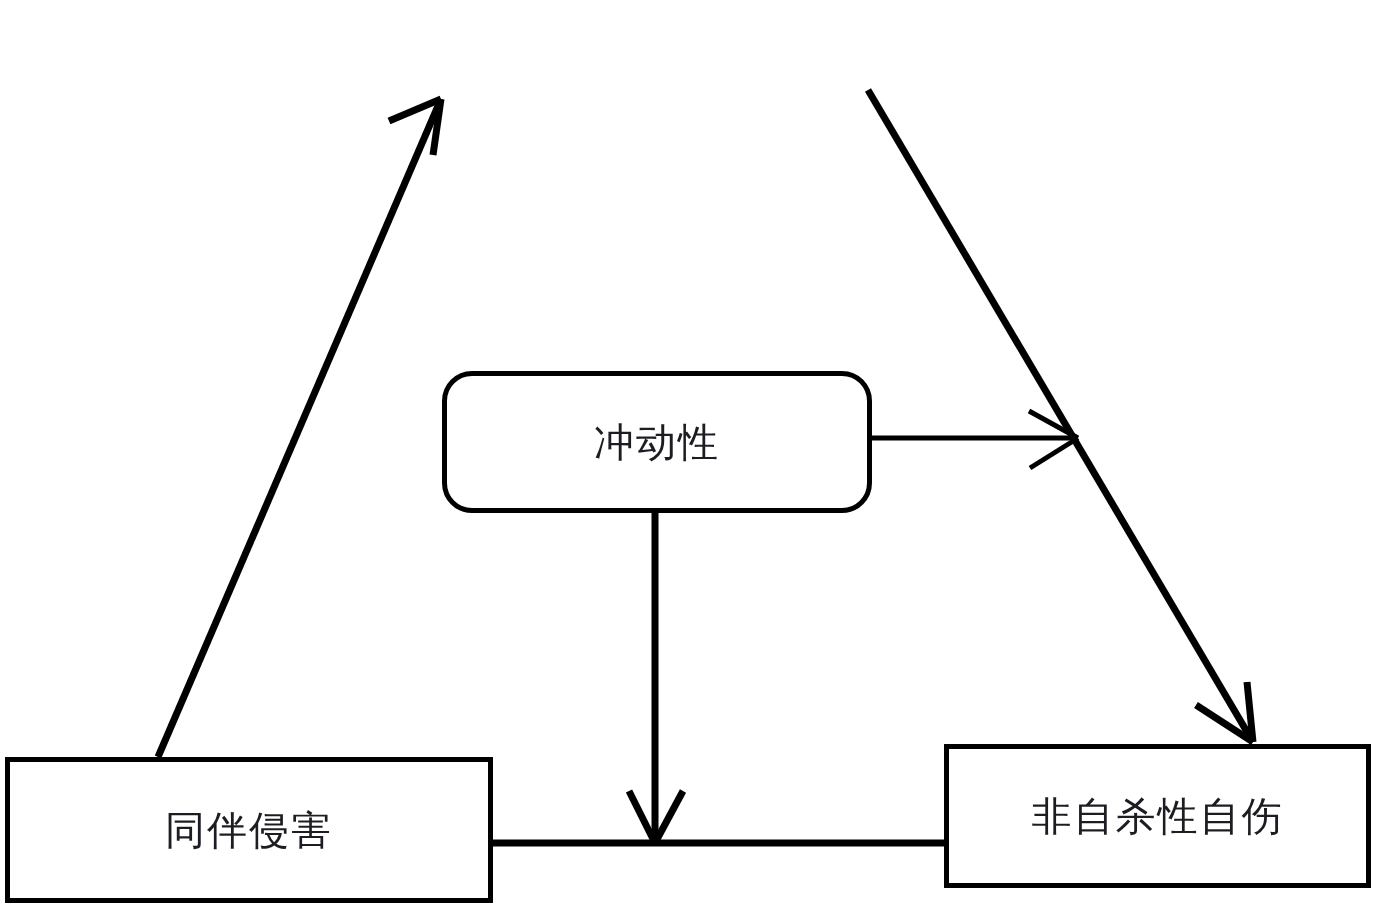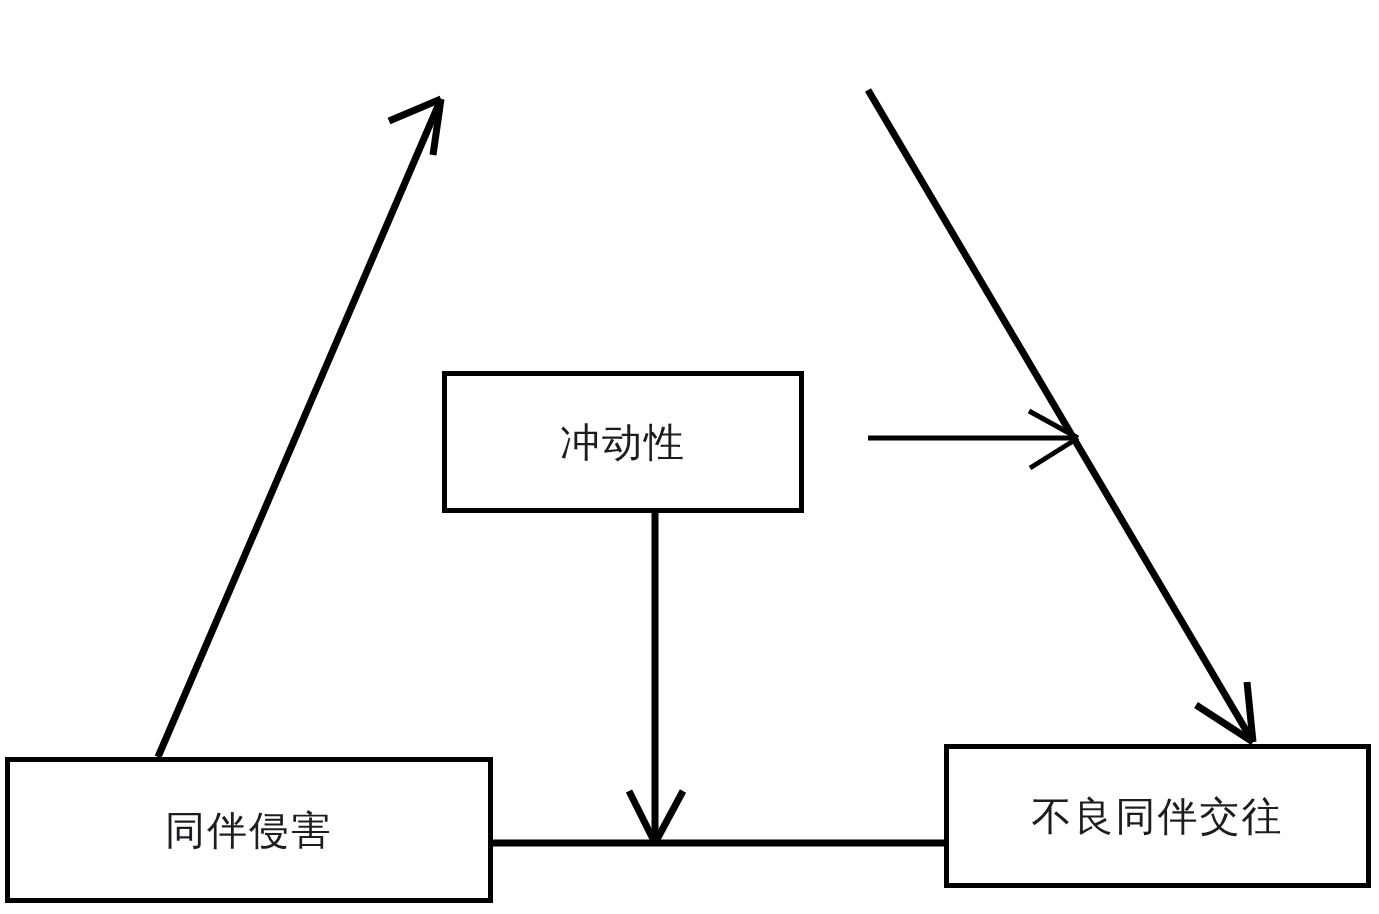--- a/index.html
+++ b/index.html
@@ -40,21 +40,21 @@
     font-family: "DejaVu Serif", "Liberation Serif", serif;
     font-size: 40px;
     line-height: 1;
     color: #1c1c22;
     letter-spacing: 2px;
     white-space: nowrap;
     user-select: none;
   }
   
   #box-deviant-peer   { left: 441px;  top: 8px;   width: 427px; height: 141px; }
-  #box-impulsivity    { left: 442px;  top: 371px; width: 362px; height: 142px; }
+  #box-impulsivity    { left: 442px;  top: 371px; width: 430px; height: 142px; border-radius: 30px; }
   #box-peer-victim    { left: 5px;    top: 757px; width: 488px; height: 146px; }
   #box-nssi           { left: 944px;  top: 744px; width: 427px; height: 144px; }
 </style>
 </head>
 <body>
 
 <div id="diagram-canvas">
 
   <svg id="diagram-svg" viewBox="0 0 1379 914" xmlns="http://www.w3.org/2000/svg">
 
@@ -93,16 +93,16 @@
 
   <div class="node-box" id="box-impulsivity">
     <span class="node-label">冲动性</span>
   </div>
 
   <div class="node-box" id="box-peer-victim">
     <span class="node-label">同伴侵害</span>
   </div>
 
   <div class="node-box" id="box-nssi">
-    <span class="node-label">不良同伴交往</span>
+    <span class="node-label">非自杀性自伤</span>
   </div>
 
 </div>
 
 </body></html>

